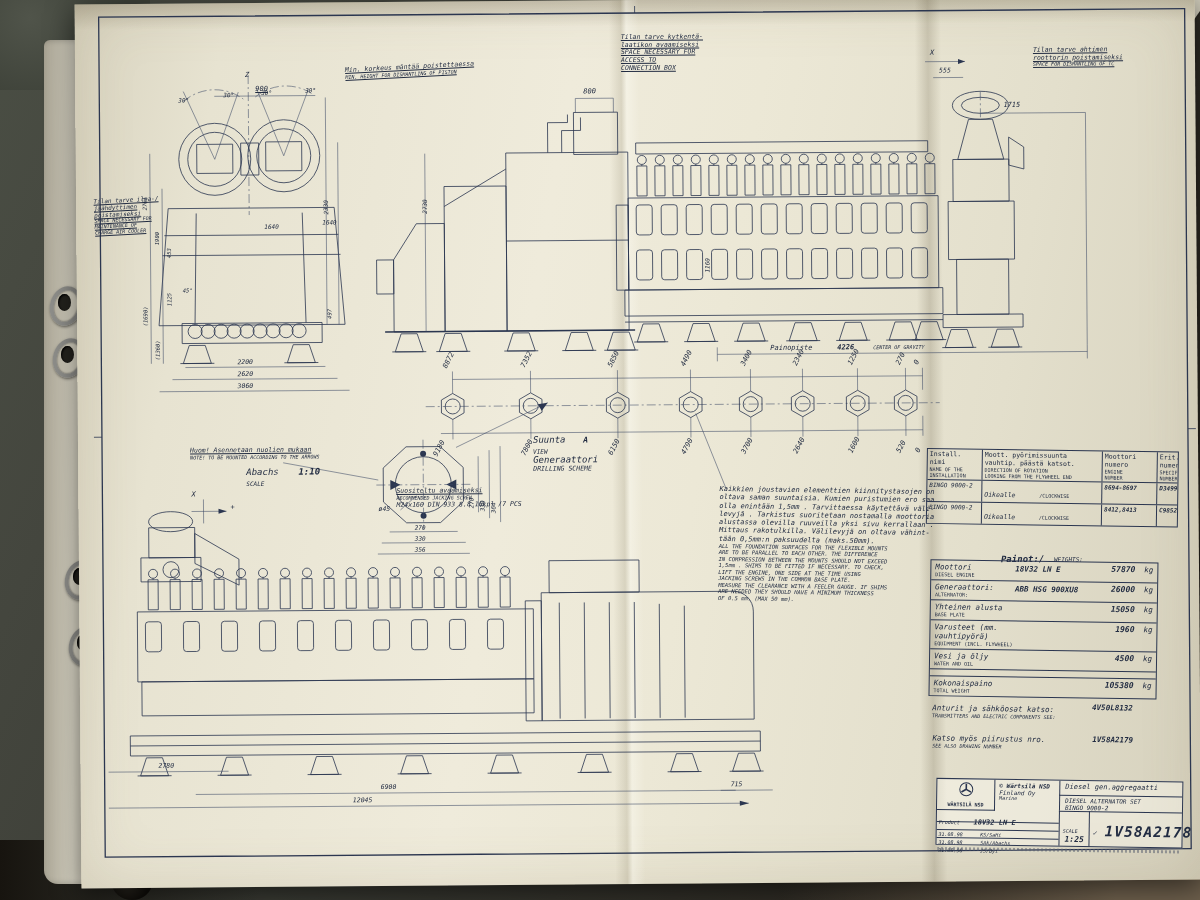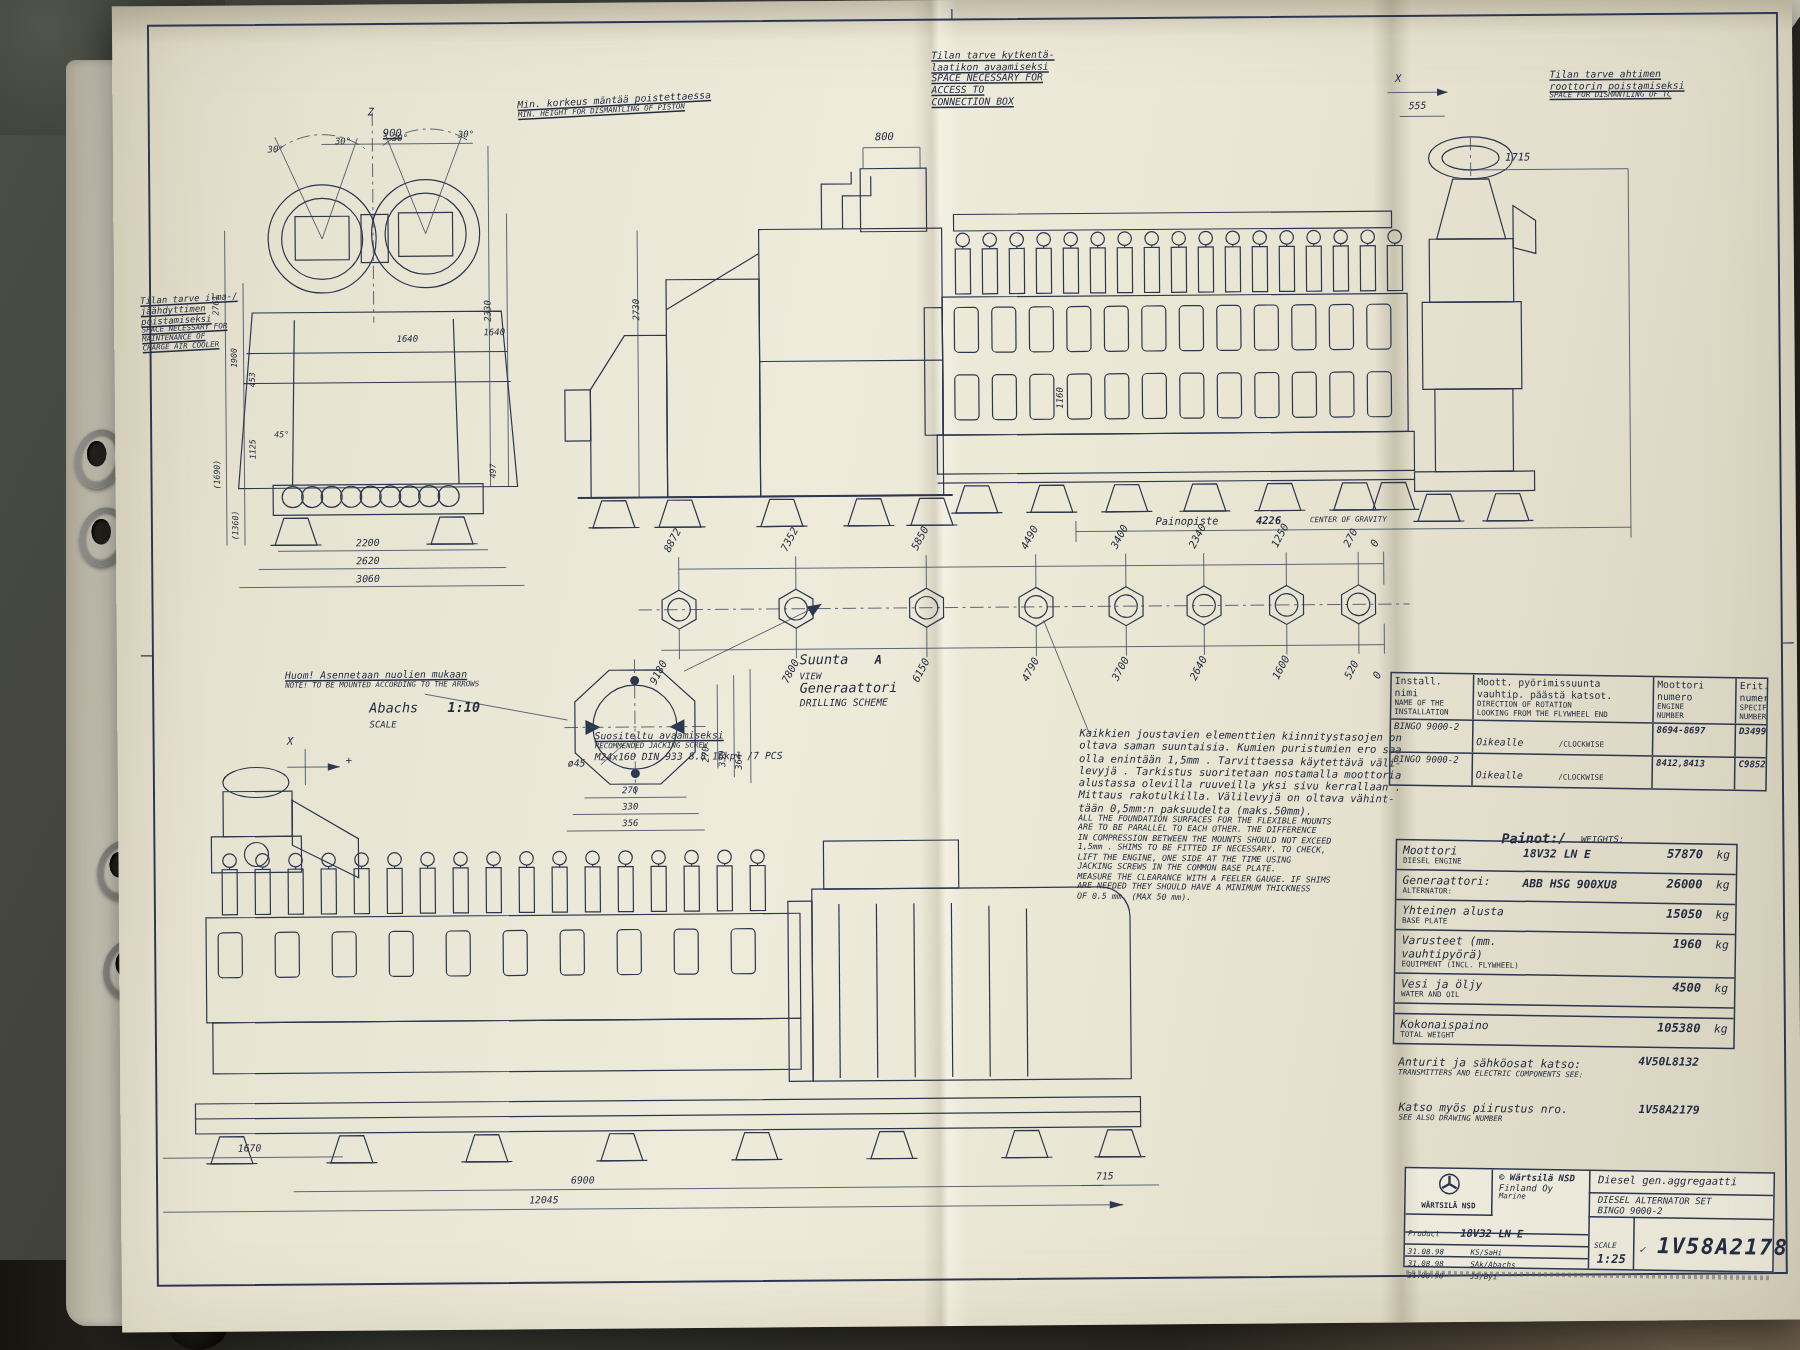--- a/index.html
+++ b/index.html
@@ -488,21 +488,21 @@
     <div class="lbl fs65" style="left:300px;top:504px;">ø45</div>
     <div class="lbl fs6 rot90" style="left:396px;top:500px;">270</div>
     <div class="lbl fs6 rot90" style="left:407px;top:503px;">330</div>
     <div class="lbl fs6 rot90" style="left:418px;top:505px;">364</div>
     <div class="lbl fs6" style="left:336px;top:522px;">270</div>
     <div class="lbl fs6" style="left:336px;top:533px;">330</div>
     <div class="lbl fs6" style="left:336px;top:544px;">356</div>
 
     <div class="lbl fs7" style="left:113px;top:487px;">X</div>
     <div class="lbl fs7" style="left:152px;top:500px;">+</div>
-    <div class="lbl fs65" style="left:78px;top:759px;">1670</div>
+    <div class="lbl fs65" style="left:78px;top:759px;">2780</div>
     <div class="lbl fs65" style="left:300px;top:782px;">6900</div>
     <div class="lbl fs65" style="left:272px;top:795px;">12045</div>
     <div class="lbl fs65" style="left:650px;top:782px;">715</div>
 
     <div class="lbl tilt2" style="left:640px;top:488px;width:212px;">
       <span class="ln fs7">Kaikkien joustavien elementtien kiinnitystasojen on</span>
       <span class="ln fs7">oltava saman suuntaisia. Kumien puristumien ero saa</span>
       <span class="ln fs7">olla enintään 1,5mm . Tarvittaessa käytettävä väli-</span>
       <span class="ln fs7">levyjä . Tarkistus suoritetaan nostamalla moottoria</span>
       <span class="ln fs7">alustassa olevilla ruuveilla yksi sivu kerrallaan .</span>

